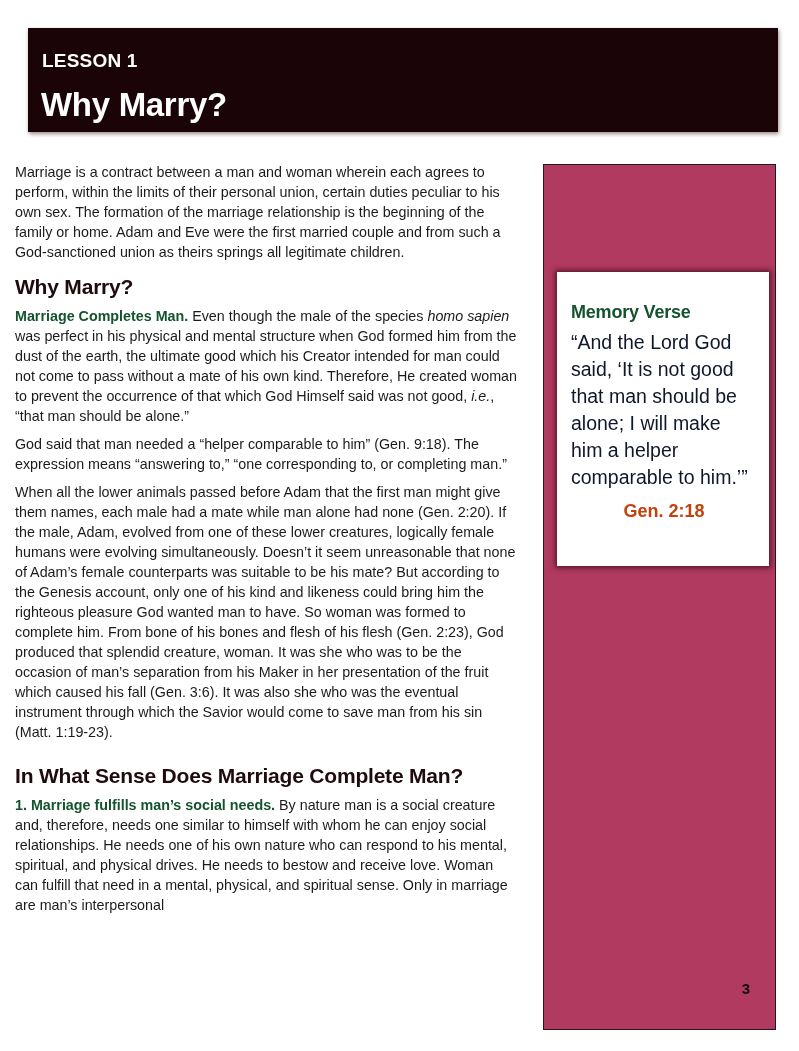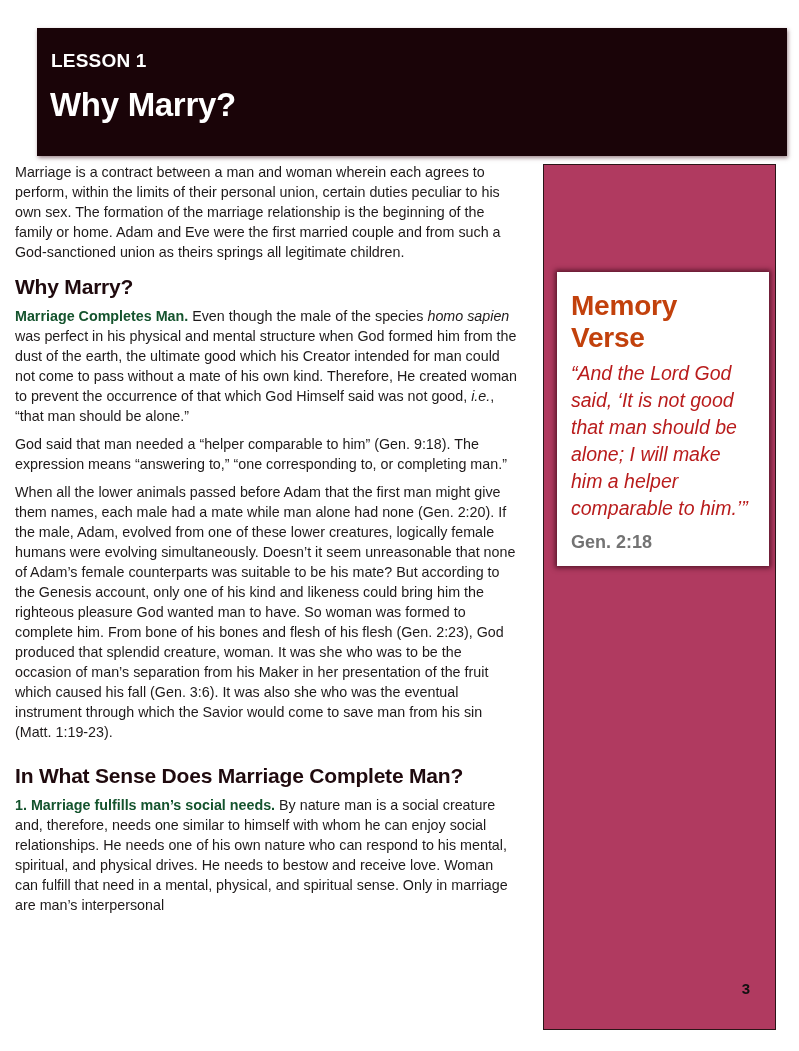--- a/index.html
+++ b/index.html
@@ -13,24 +13,23 @@
       position: relative;
       overflow: hidden;
       font-family: "Liberation Sans", "DejaVu Sans", sans-serif;
       color: #1a1414;
     }
     .header-bar {
       position: absolute;
       left: 28px;
       top: 28px;
       width: 750px;
-      height: 128px;
+      height: 104px;
       background: #1a0408;
       box-shadow: 1px 2px 4px rgba(80,40,50,0.55);
-      margin-left: 9px;
     }
     .lesson-label {
       position: absolute;
       left: 14px;
       top: 22px;
       color: #ffffff;
       font-weight: bold;
       font-size: 19px;
       letter-spacing: 0.2px;
     }
@@ -59,37 +58,37 @@
       top: 107px;
       width: 212px;
       height: 294px;
       background: #ffffff;
       box-shadow: 0 0 5px 2px rgba(60,10,25,0.75);
       box-sizing: border-box;
       padding: 18px 12px 0 14px;
     }
     .memory-heading {
       font-weight: bold;
-      font-size: 28px;
-      color: #c2410c;
-      margin: 0 0 6px 0;
+      font-size: 18px;
+      color: #14532d;
+      margin: 12px 0 6px 0;
       letter-spacing: -0.2px;
     }
     .memory-text {
-      font-style: italic;
       font-size: 19.5px;
       line-height: 27px;
-      color: #b91c1c;
+      color: #0f172a;
       margin: 0;
     }
     .memory-ref {
       font-weight: bold;
       font-size: 18px;
-      color: #737373;
+      color: #c2410c;
       margin-top: 10px;
+      text-align: center;
     }
     .page-number {
       position: absolute;
       right: 25px;
       bottom: 32px;
       font-weight: bold;
       font-size: 15px;
       color: #111111;
     }
     .main-col {

